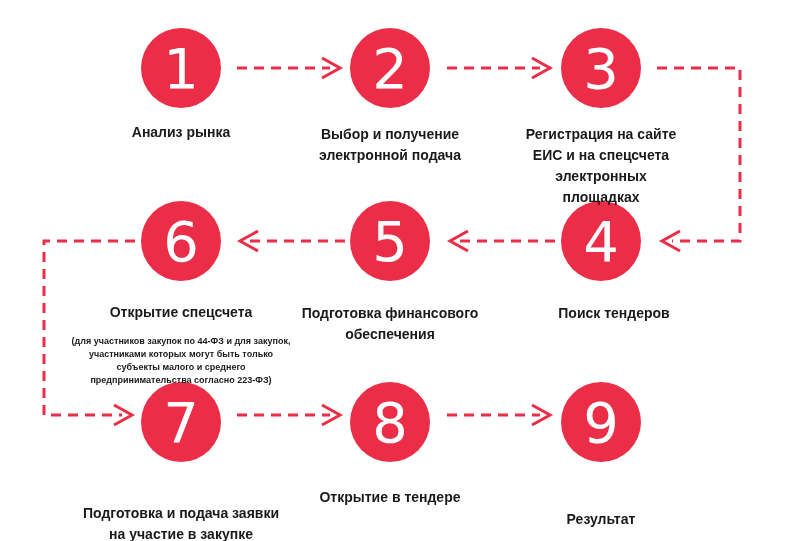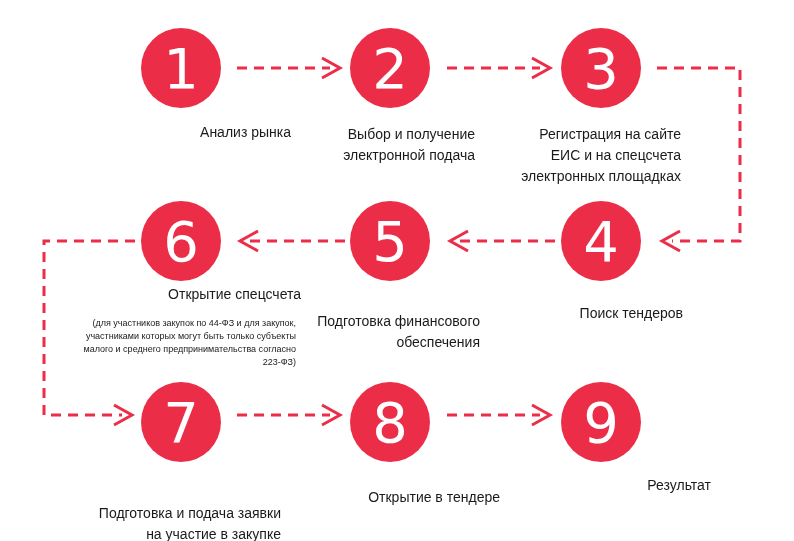--- a/index.html
+++ b/index.html
@@ -1,18 +1,18 @@
 <!DOCTYPE html>
 <html><head>
 <meta charset="utf-8">
 <style>
   html,body{margin:0;padding:0;background:#fff;}
   body{width:794px;height:541px;position:relative;overflow:hidden;font-family:"Liberation Sans",sans-serif;color:#1a1a1a;}
   .circle{position:absolute;width:80px;height:80px;border-radius:50%;background:#ec2d48;color:#fff;display:flex;align-items:center;justify-content:center;font-size:56px;font-family:"DejaVu Sans",sans-serif;font-weight:normal;}
-  .label{position:absolute;width:220px;text-align:right;font-size:14px;line-height:21px;}
+  .label{position:absolute;width:220px;text-align:center;font-size:14px;line-height:21px;font-weight:bold;}
   .note{font-size:9px;line-height:13px;}
   svg.lines{position:absolute;left:0;top:0;}
 </style>
 </head>
 <body>
 
 <svg class="lines" width="794" height="541">
   <g stroke="#ec2d48" stroke-width="3" fill="none" stroke-dasharray="10,7">
     <line x1="237" y1="68" x2="330" y2="68"></line>
     <line x1="447" y1="68" x2="540" y2="68"></line>
@@ -45,27 +45,27 @@
 <div class="circle" style="left:350px;top:382px">8</div>
 <div class="circle" style="left:561px;top:382px">9</div>
 
 <div class="label" style="left:71px;top:122px;">Анализ рынка</div>
 <div class="label" style="left:280px;top:124px;width:220px">
     <span style="display:block;width:170px;margin:0 auto">Выбор и получение электронной подача</span>
   </div>
 <div class="label" style="left:491px;top:124px;">
     <span style="display:block;width:160px;margin:0 auto">Регистрация на сайте ЕИС и на спецсчета электронных площадках</span>
   </div>
-<div class="label" style="left:463px;top:303px;">Поиск тендеров</div>
+<div class="label" style="left:504px;top:303px;">Поиск тендеров</div>
 <div class="label" style="left:280px;top:303px;">
-    <span style="display:block;width:180px;margin:8px auto">Подготовка финансового обеспечения</span>
+    <span style="display:block;width:180px;margin:0 auto">Подготовка финансового обеспечения</span>
   </div>
-<div class="label" style="left:61px;top:284px;width:240px">
+<div class="label" style="left:61px;top:302px;width:240px">
   <div>Открытие спецсчета</div>
   <div class="note">
       <span style="display:block;width:230px;margin:12px auto">(для участников закупок по 44-ФЗ и для закупок, участниками которых могут быть только субъекты малого и среднего предпринимательства согласно 223-ФЗ)</span>
     </div>
 </div>
 <div class="label" style="left:71px;top:487px;">
     <span style="display:block;width:200px;margin:16px auto">Подготовка и подача заявки на участие в закупке</span>
   </div>
 <div class="label" style="left:280px;top:487px;">Открытие в тендере</div>
-<div class="label" style="left:491px;top:475px;">Результат</div>
+<div class="label" style="left:491px;top:509px;">Результат</div>
 
 </body></html>

